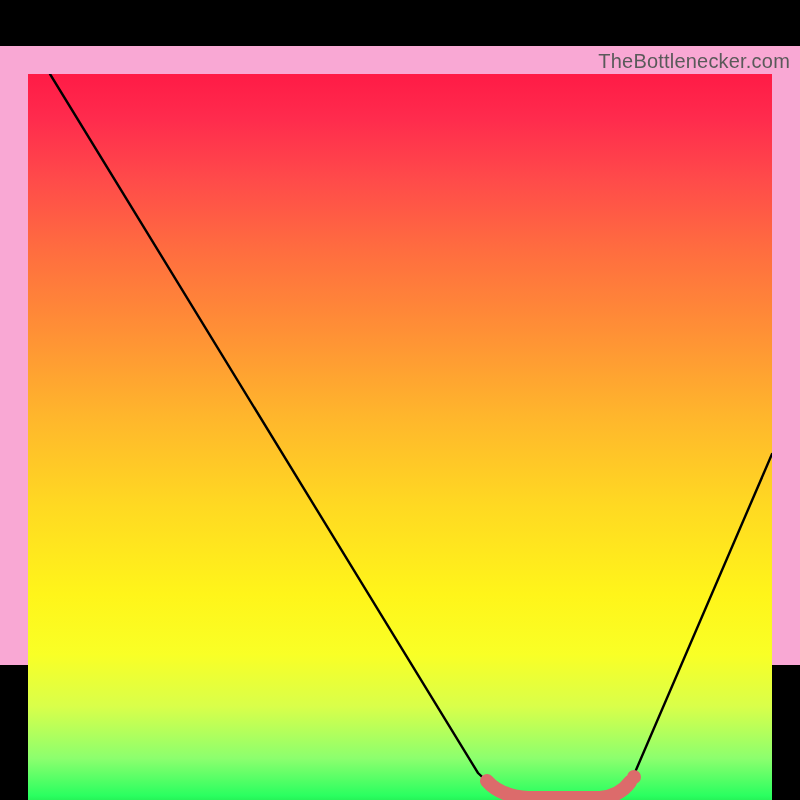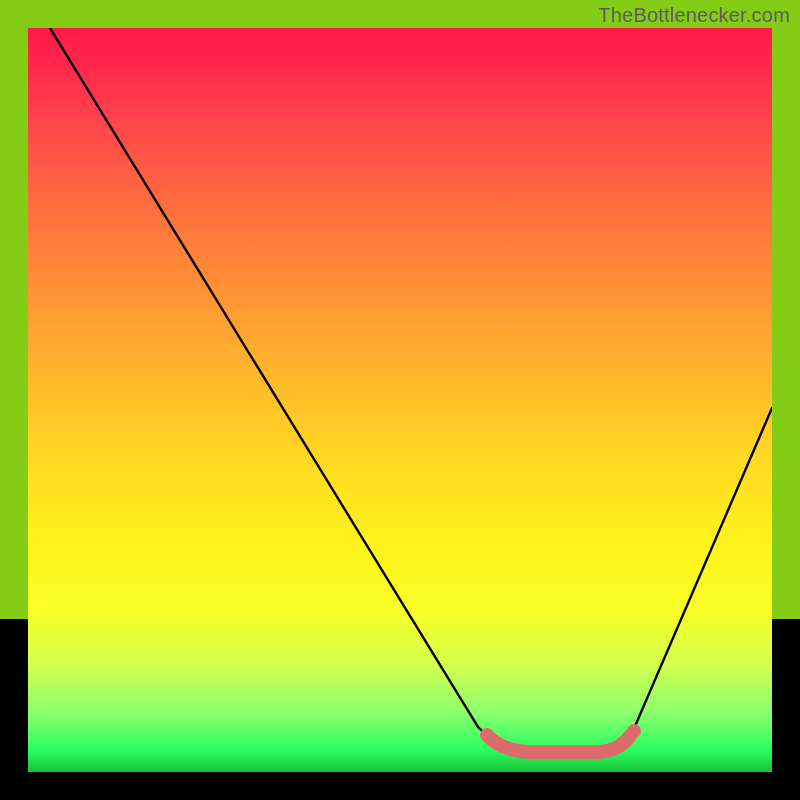--- a/index.html
+++ b/index.html
@@ -8,21 +8,22 @@
     width: 800px;
     height: 800px;
     background: #000;
     overflow: hidden;
     font-family: Arial, Helvetica, sans-serif;
   }
   .frame {
     position: relative;
     width: 800px;
     height: 619px;
-    background: #84cc16;
+    background: #f9a8d4;
+    margin-top: 46px;
   }
   .gradient-area {
     position: absolute;
     left: 28px;
     top: 28px;
     width: 744px;
     height: 744px;
     background: linear-gradient(
       to bottom,
       #ff1b46 0%,

